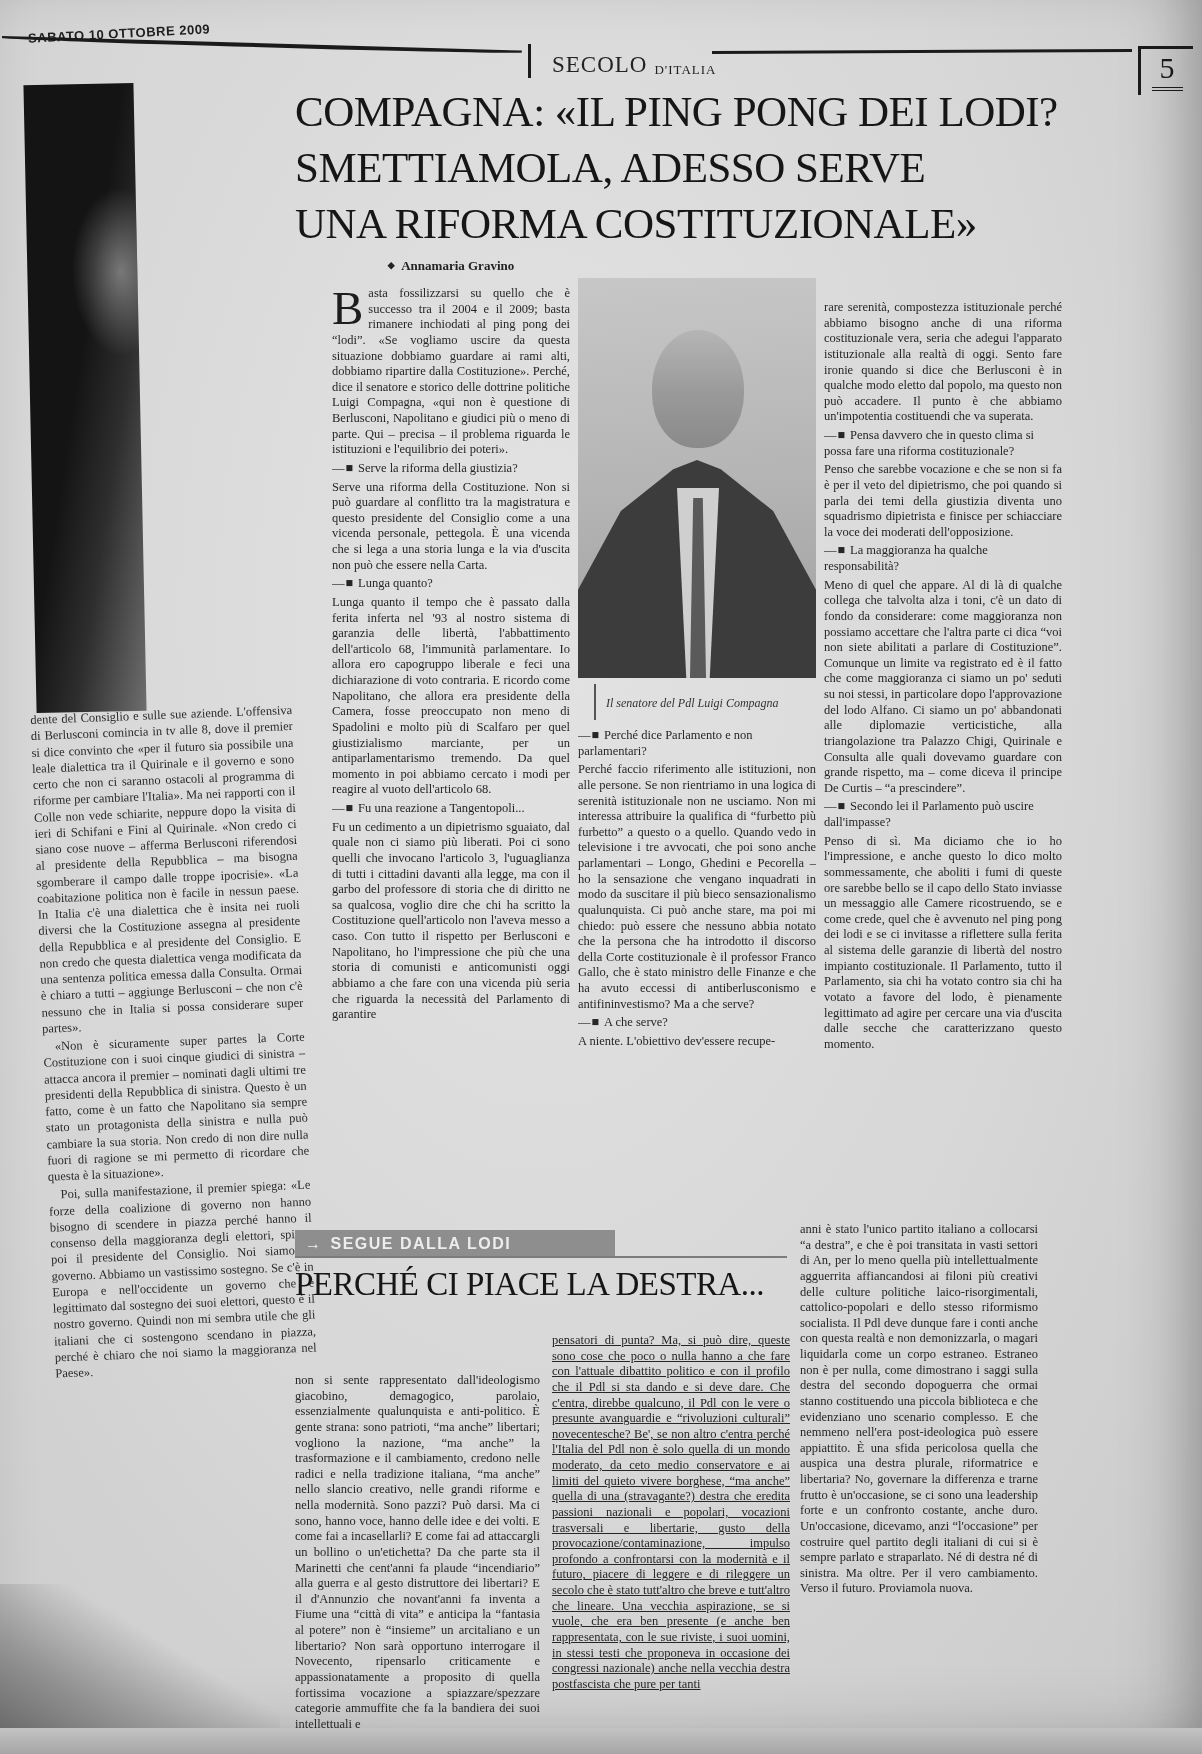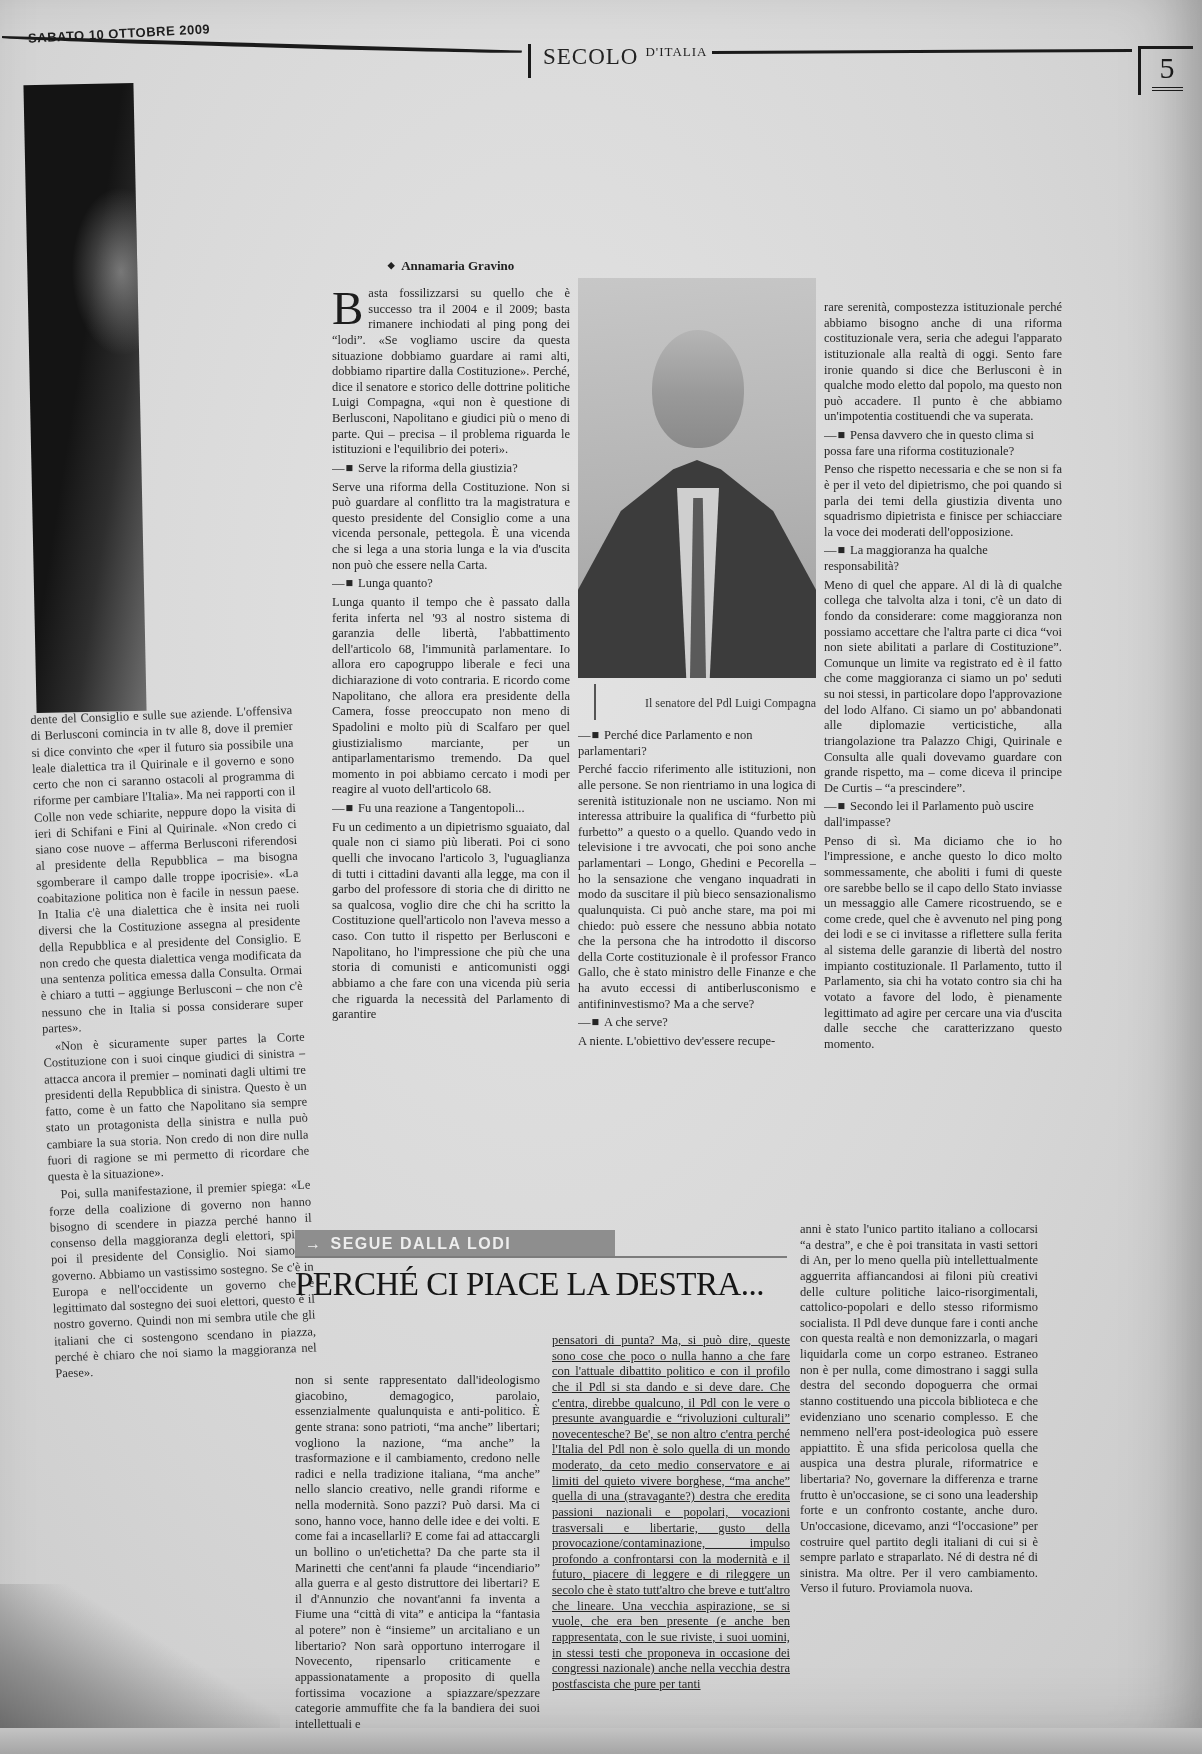--- a/index.html
+++ b/index.html
@@ -9,21 +9,21 @@
     box-shadow:inset -45px 0 70px -35px rgba(0,0,0,.28), inset 0 -50px 70px -35px rgba(0,0,0,.22);
     font-family:"Liberation Serif", serif;color:#262626;
   }
   
   .date{position:absolute;left:28px;top:26px;transform:rotate(-3deg);
     font-family:"Liberation Sans",sans-serif;font-weight:bold;font-size:13px;
     letter-spacing:.5px;color:#1e1e1e;}
   .hdr-rule-left{position:absolute;left:2px;top:36px;width:520px;height:4px;background:#1b1b1b;
     transform:rotate(1.6deg);transform-origin:left center;border-radius:0 0 60% 60%;}
   .masthead{position:absolute;left:528px;top:44px;height:34px;border-left:3px solid #1a1a1a;
-    padding-left:12px;display:flex;align-items:flex-start;gap:7px;color:#222;}
+    padding-left:21px;display:flex;align-items:flex-end;gap:7px;color:#222;}
   .mast-main{font-size:23px;letter-spacing:1px;}
   .mast-sub{font-size:13px;letter-spacing:1px;}
   .hdr-rule-right{position:absolute;left:712px;top:50px;width:420px;height:3px;background:#1b1b1b;
     transform:rotate(-0.3deg);}
   .pagenum-box{position:absolute;left:1138px;top:46px;width:52px;height:46px;
     border-left:3px solid #1a1a1a;border-top:3px solid #1a1a1a;text-align:center;}
   .pagenum{display:inline-block;font-size:30px;line-height:38px;padding:0 8px;
     border-bottom:4px double #1a1a1a;color:#1a1a1a;}
   
   .left-photo{position:absolute;left:30px;top:84px;width:110px;height:628px;
@@ -55,21 +55,21 @@
   .photo .head{position:absolute;left:74px;top:52px;width:92px;height:118px;border-radius:50% 50% 46% 46%;
     background:linear-gradient(180deg,#b5b5b5 0%,#999 55%,#8a8a8a 100%);}
   .photo .suit{position:absolute;left:0;bottom:0;width:238px;height:232px;background:#3c3c3c;
     clip-path:polygon(0 100%,0 62%,18% 28%,40% 10%,50% 6%,60% 10%,82% 28%,100% 62%,100% 100%);}
   .photo .shirt{position:absolute;left:99px;bottom:0;width:42px;height:190px;background:#cfcfcf;
     clip-path:polygon(0 0,100% 0,78% 100%,22% 100%);}
   .photo .tie{position:absolute;left:112px;bottom:0;width:16px;height:180px;background:#5a5a5a;
     clip-path:polygon(20% 0,80% 0,100% 100%,0 100%);}
   .caption-row{display:flex;align-items:flex-start;margin-bottom:8px;}
   .caption-tick{width:2px;height:36px;background:#555;margin:0 10px 0 16px;flex:none;}
-  .caption{flex:1;font-size:12px;text-align:right;color:#333;padding-top:12px;}
+  .caption{flex:1;font-style:italic;font-size:12px;text-align:left;color:#333;padding-top:12px;}
   
   .side-col{position:absolute;left:30px;top:712px;width:262px;height:1022px;
     transform:rotate(-2.2deg);transform-origin:top left;
     font-size:12.5px;line-height:1.3;text-align:justify;color:#2a2a2a;overflow:hidden;}
   .side-col p{margin:0 0 2px 0;}
   .side-col p + p{text-indent:12px;}
   
   .kicker{position:absolute;left:295px;top:1230px;width:320px;height:27px;background:#8e8e8e;
     color:#ededed;font-family:"Liberation Sans",sans-serif;font-weight:bold;font-size:16px;
     letter-spacing:1.5px;display:flex;align-items:center;padding-left:10px;box-sizing:border-box;}
@@ -101,20 +101,25 @@
     <span class="mast-main">SECOLO</span>
     <span class="mast-sub">D'ITALIA</span>
   </div>
   <div class="hdr-rule-right"></div>
   <div class="pagenum-box">
     <span class="pagenum">5</span>
   </div>
 
   <div class="left-photo"></div>
 
+  <div class="headline">
+    <div>COMPAGNA: «IL PING PONG DEI LODI?</div>
+    <div>SMETTIAMOLA, ADESSO SERVE</div>
+    <div>UNA RIFORMA COSTITUZIONALE»</div>
+  </div>
 
   <div class="byline">
     <span class="mark">◆</span>
     <span class="name">Annamaria Gravino</span>
   </div>
 
   <div class="col" id="col1">
     <p><span class="dropcap">B</span><span>asta fossilizzarsi su quello che è successo tra il 2004 e il 2009; basta rimanere inchiodati al ping pong dei “lodi”. «Se vogliamo uscire da questa situazione dobbiamo guardare ai rami alti, dobbiamo ripartire dalla Costituzione». Perché, dice il senatore e storico delle dottrine politiche Luigi Compagna, «qui non è questione di Berlusconi, Napolitano e giudici più o meno di parte. Qui – precisa – il problema riguarda le istituzioni e l'equilibrio dei poteri».</span></p>
     <p class="q"><span class="qp">—■</span><span>Serve la riforma della giustizia?</span></p>
     <p>Serve una riforma della Costituzione. Non si può guardare al conflitto tra la magistratura e questo presidente del Consiglio come a una vicenda personale, pettegola. È una vicenda che si lega a una storia lunga e la via d'uscita non può che essere nella Carta.</p>
@@ -137,21 +142,21 @@
     </div>
     <p class="q"><span class="qp">—■</span><span>Perché dice Parlamento e non parlamentari?</span></p>
     <p>Perché faccio riferimento alle istituzioni, non alle persone. Se non rientriamo in una logica di serenità istituzionale non ne usciamo. Non mi interessa attribuire la qualifica di “furbetto più furbetto” a questo o a quello. Quando vedo in televisione i tre avvocati, che poi sono anche parlamentari – Longo, Ghedini e Pecorella – ho la sensazione che vengano inquadrati in modo da suscitare il più bieco sensazionalismo qualunquista. Ci può anche stare, ma poi mi chiedo: può essere che nessuno abbia notato che la persona che ha introdotto il discorso della Corte costituzionale è il professor Franco Gallo, che è stato ministro delle Finanze e che ha avuto eccessi di antiberlusconismo e antifininvestismo? Ma a che serve?</p>
     <p class="q"><span class="qp">—■</span><span>A che serve?</span></p>
     <p>A niente. L'obiettivo dev'essere recupe-</p>
   </div>
 
   <div class="col" id="col3">
     <p>rare serenità, compostezza istituzionale perché abbiamo bisogno anche di una riforma costituzionale vera, seria che adegui l'apparato istituzionale alla realtà di oggi. Sento fare ironie quando si dice che Berlusconi è in qualche modo eletto dal popolo, ma questo non può accadere. Il punto è che abbiamo un'impotentia costituendi che va superata.</p>
     <p class="q"><span class="qp">—■</span><span>Pensa davvero che in questo clima si possa fare una riforma costituzionale?</span></p>
-    <p>Penso che rispetto necessaria e che se non si fa è per il veto del dipietrismo, che poi quando si parla dei temi della giustizia diventa uno squadrismo dipietrista e finisce per schiacciare la voce dei moderati dell'opposizione.</p>
+    <p>Penso che sarebbe vocazione e che se non si fa è per il veto del dipietrismo, che poi quando si parla dei temi della giustizia diventa uno squadrismo dipietrista e finisce per schiacciare la voce dei moderati dell'opposizione.</p>
     <p class="q"><span class="qp">—■</span><span>La maggioranza ha qualche responsabilità?</span></p>
     <p>Meno di quel che appare. Al di là di qualche collega che talvolta alza i toni, c'è un dato di fondo da considerare: come maggioranza non possiamo accettare che l'altra parte ci dica “voi non siete abilitati a parlare di Costituzione”. Comunque un limite va registrato ed è il fatto che come maggioranza ci siamo un po' seduti su noi stessi, in particolare dopo l'approvazione del lodo Alfano. Ci siamo un po' abbandonati alle diplomazie verticistiche, alla triangolazione tra Palazzo Chigi, Quirinale e Consulta alle quali dovevamo guardare con grande rispetto, ma – come diceva il principe De Curtis – “a prescindere”.</p>
     <p class="q"><span class="qp">—■</span><span>Secondo lei il Parlamento può uscire dall'impasse?</span></p>
     <p>Penso di sì. Ma diciamo che io ho l'impressione, e anche questo lo dico molto sommessamente, che aboliti i fumi di queste ore sarebbe bello se il capo dello Stato inviasse un messaggio alle Camere ricostruendo, se e come crede, quel che è avvenuto nel ping pong dei lodi e se ci invitasse a riflettere sulla ferita al sistema delle garanzie di libertà del nostro impianto costituzionale. Il Parlamento, tutto il Parlamento, sia chi ha votato contro sia chi ha votato a favore del lodo, è pienamente legittimato ad agire per cercare una via d'uscita dalle secche che caratterizzano questo momento.</p>
   </div>
 
   <div class="side-col">
     <p>dente del Consiglio e sulle sue aziende. L'offensiva di Berlusconi comincia in tv alle 8, dove il premier si dice convinto che «per il futuro sia possibile una leale dialettica tra il Quirinale e il governo e sono certo che non ci saranno ostacoli al programma di riforme per cambiare l'Italia». Ma nei rapporti con il Colle non vede schiarite, neppure dopo la visita di ieri di Schifani e Fini al Quirinale. «Non credo ci siano cose nuove – afferma Berlusconi riferendosi al presidente della Repubblica – ma bisogna sgomberare il campo dalle troppe ipocrisie». «La coabitazione politica non è facile in nessun paese. In Italia c'è una dialettica che è insita nei ruoli diversi che la Costituzione assegna al presidente della Repubblica e al presidente del Consiglio. E non credo che questa dialettica venga modificata da una sentenza politica emessa dalla Consulta. Ormai è chiaro a tutti – aggiunge Berlusconi – che non c'è nessuno che in Italia si possa considerare super partes».</p>
     <p>«Non è sicuramente super partes la Corte Costituzione con i suoi cinque giudici di sinistra – attacca ancora il premier – nominati dagli ultimi tre presidenti della Repubblica di sinistra. Questo è un fatto, come è un fatto che Napolitano sia sempre stato un protagonista della sinistra e nulla può cambiare la sua storia. Non credo di non dire nulla fuori di ragione se mi permetto di ricordare che questa è la situazione».</p>
     <p>Poi, sulla manifestazione, il premier spiega: «Le forze della coalizione di governo non hanno bisogno di scendere in piazza perché hanno il consenso della maggioranza degli elettori, spiega poi il presidente del Consiglio. Noi siamo al governo. Abbiamo un vastissimo sostegno. Se c'è in Europa e nell'occidente un governo che è legittimato dal sostegno dei suoi elettori, questo è il nostro governo. Quindi non mi sembra utile che gli italiani che ci sostengono scendano in piazza, perché è chiaro che noi siamo la maggioranza nel Paese».</p>

